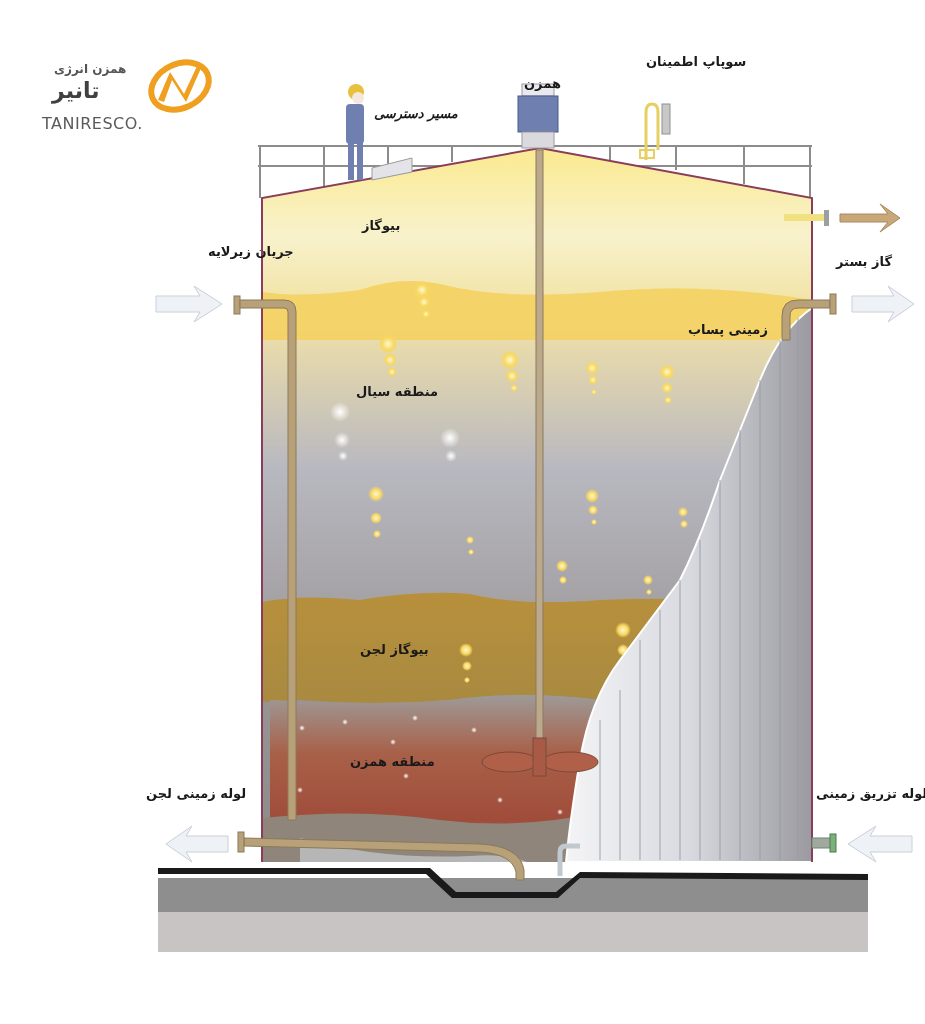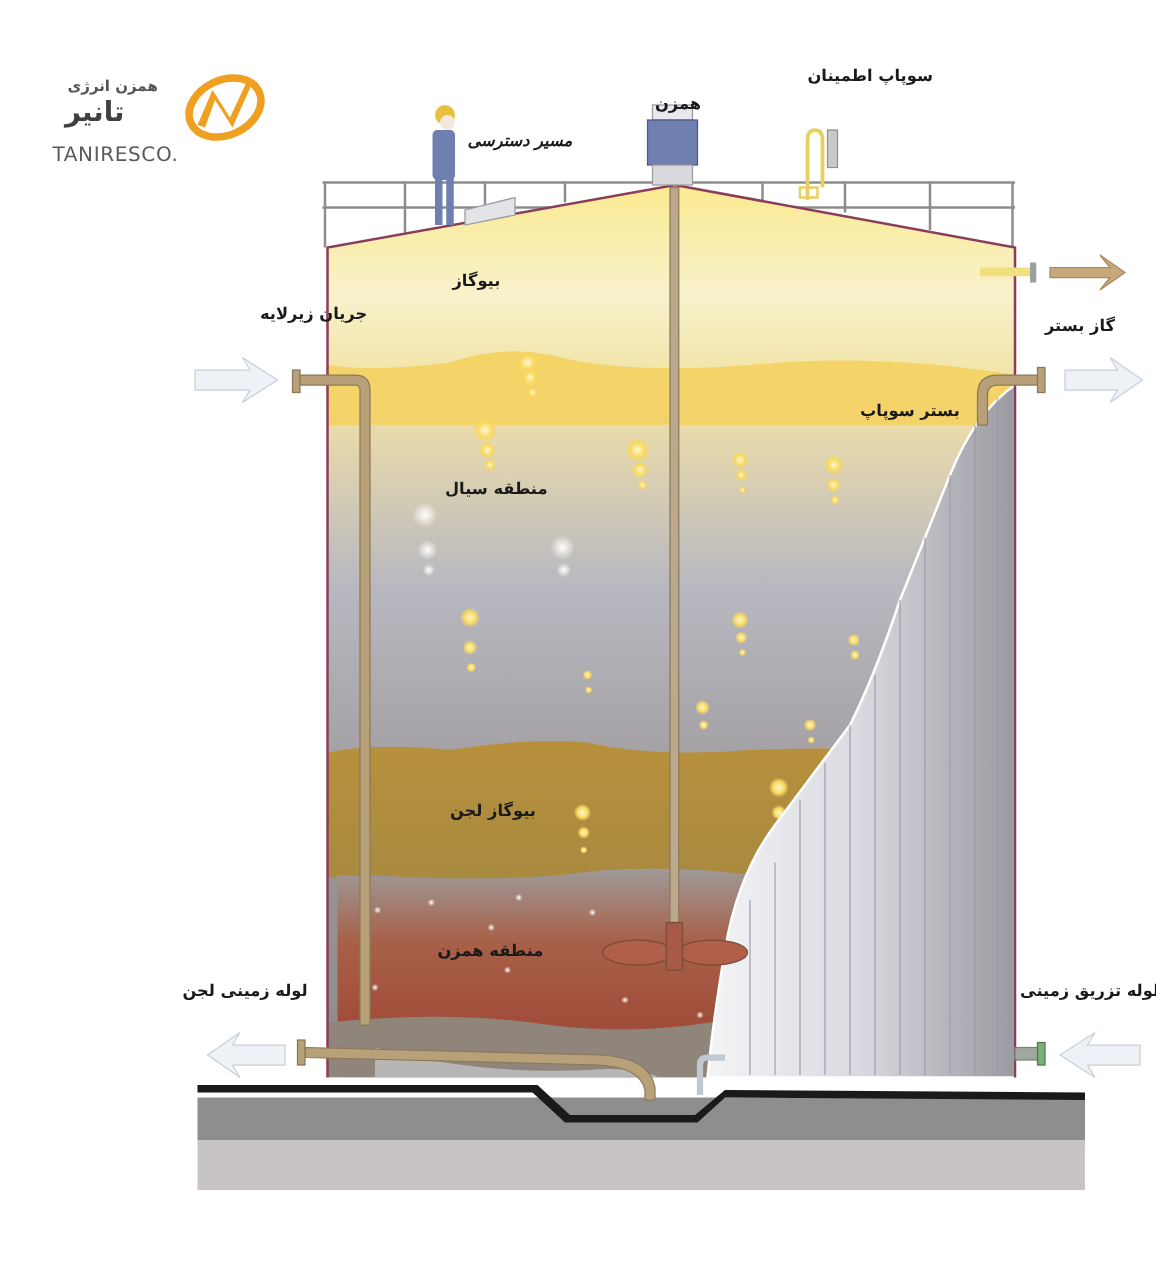--- a/index.html
+++ b/index.html
@@ -238,18 +238,18 @@
   <span class="logo-fa2">تانیر</span>
   <span class="logo-en">TANIRESCO.</span>
 </div>
 
 <span class="label" style="left:524px;top:44px;margin-top:32px;">همزن</span>
 <span class="label" style="left:646px;top:54px;">سوپاپ اطمینان</span>
 <span class="label" style="left:374px;top:106px;font-style:italic;">مسیر دسترسی</span>
 <span class="label" style="left:362px;top:218px;">بیوگاز</span>
 <span class="label" style="left:160px;top:244px;margin-left:48px;">جریان زیرلایه</span>
 <span class="label" style="left:836px;top:254px;">گاز بستر</span>
-<span class="label" style="left:688px;top:322px;">بستر سوپاپ</span>
+<span class="label" style="left:688px;top:322px;">زمینی پساب</span>
 <span class="label" style="left:356px;top:384px;">منطقه سیال</span>
 <span class="label" style="left:360px;top:642px;">بیوگاز لجن</span>
 <span class="label" style="left:350px;top:754px;text-align:right;">منطقه همزن</span>
 <span class="label" style="left:146px;top:786px;text-align:right;">لوله زمینی لجن</span>
 <span class="label" style="left:816px;top:786px;">لوله تزریق زمینی</span>
 
 </body></html>

